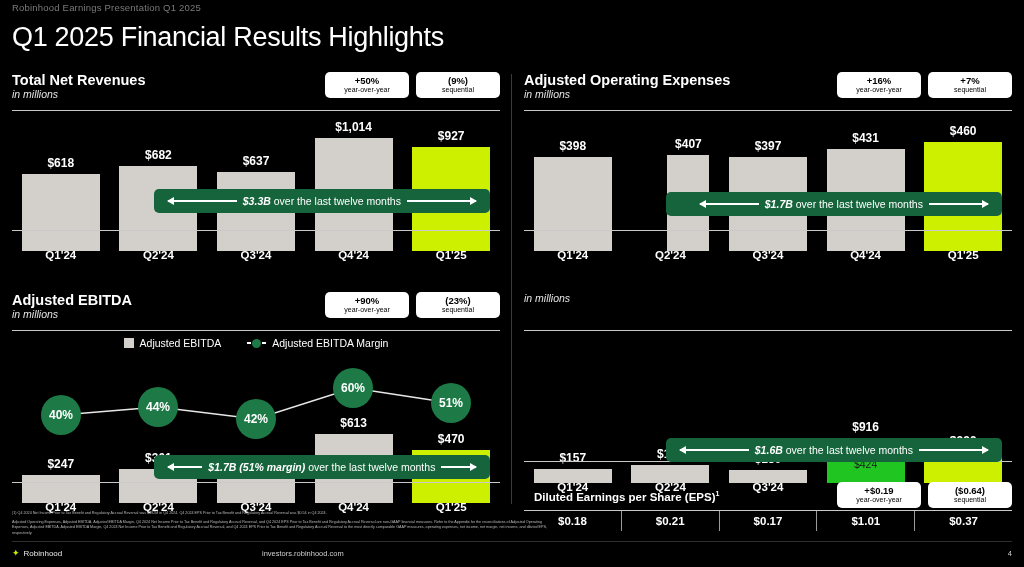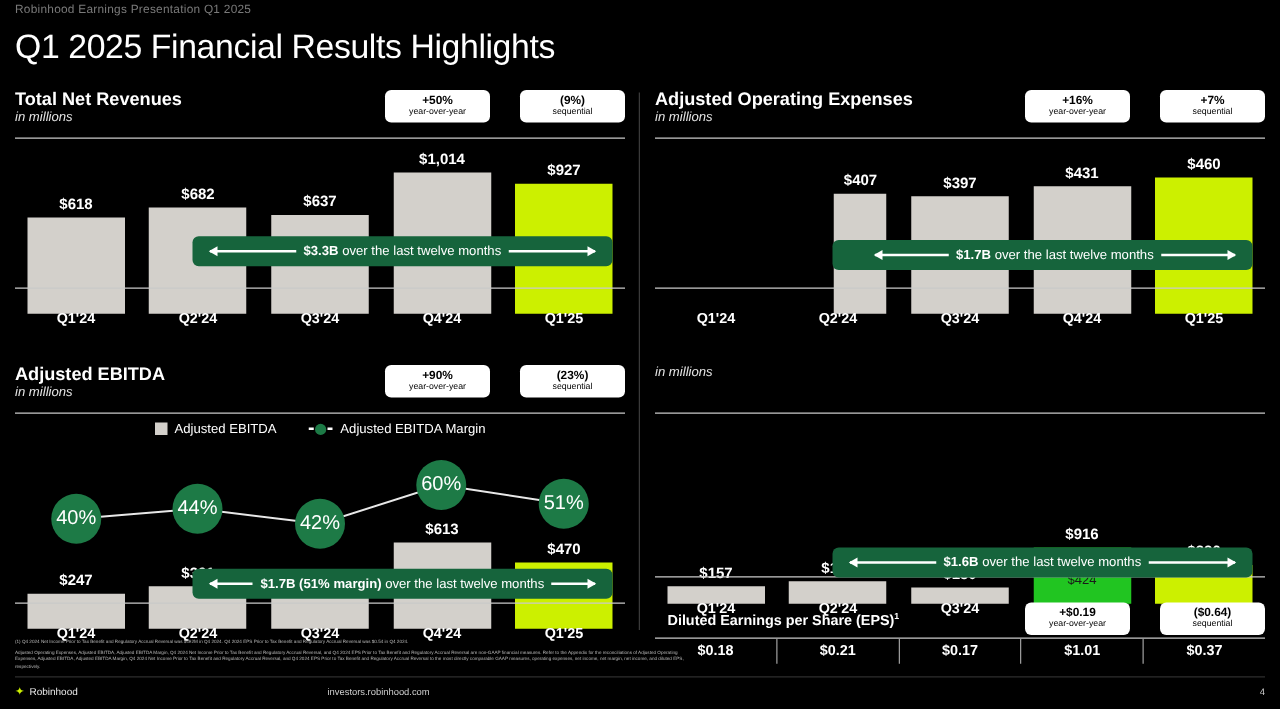--- a/index.html
+++ b/index.html
@@ -30,21 +30,21 @@
   .vdivider {
     position: absolute; left: 511px; top: 74px; width: 1px; height: 430px;
     background: #3a3a3a;
   }
 
   .sec-head { position: relative; height: 36px; }
   .sec-title { font-size: 14.5px; font-weight: 700; color: #fff; line-height: 16px; }
   .sec-title sup { font-size: 8px; vertical-align: super; font-weight: 700; }
   .sec-sub { font-size: 10.5px; font-style: italic; color: #e4e4e4; line-height: 13px; }
 
-  .pills { position: absolute; right: 0; top: 0; display: flex; gap: 24px; }
+  .pills { position: absolute; right: 0; top: 0; display: flex; gap: 7px; }
   .pill {
     background: #fff; color: #000; border-radius: 5px;
     width: 84px; height: 26px;
     display: flex; flex-direction: column; align-items: center; justify-content: center;
     line-height: 1.05;
   }
   .pill .big { font-size: 9.5px; font-weight: 700; }
   .pill .small { font-size: 7px; font-weight: 400; }
 
   .rule { height: 1px; background: #c9c9c9; width: 100%; margin-top: 2px; }
@@ -76,21 +76,21 @@
     font-size: 11.5px; font-weight: 700; color: #fff;
   }
 
   .banner {
     position: absolute;
     background: #16643c; border-radius: 5px;
     height: 24px; display: flex; align-items: center; justify-content: center;
     color: #fff; font-size: 10.5px; z-index: 6;
   }
   .banner .txt { padding: 0 6px; white-space: nowrap; }
-  .banner .txt b { font-weight: 700; }
+  .banner .txt b { font-weight: 700; font-style: italic; }
   .arrow { position: relative; height: 2px; background: #fff; }
   .arrow.left  { width: 70px; margin-left: 14px; }
   .arrow.right { width: 70px; margin-right: 14px; }
   .arrow.left::before {
     content: ""; position: absolute; left: -1px; top: -3px;
     border-top: 4px solid transparent; border-bottom: 4px solid transparent;
     border-right: 7px solid #fff;
   }
   .arrow.right::after {
     content: ""; position: absolute; right: -1px; top: -3px;
@@ -105,21 +105,21 @@
   }
   .legend .item { display: flex; align-items: center; gap: 6px; }
   .legend .swatch-sq { width: 10px; height: 10px; background: #d3d0cb; }
   .legend .swatch-ln { display: flex; align-items: center; gap: 1px; }
   .legend .swatch-ln .dash { width: 4px; height: 2px; background: #fff; }
   .legend .swatch-ln .dot { width: 9px; height: 9px; border-radius: 50%; background: #1d7a46; }
 
   .marginsvg { position: absolute; left: 0; top: 0; width: 100%; height: 100%; z-index: 4; pointer-events: none; }
   .mbubble {
     position: absolute; width: 40px; height: 40px; border-radius: 50%;
-    background: #1d7a46; color: #fff; font-size: 16px; font-weight: 400;
+    background: #1d7a46; color: #fff; font-size: 12px; font-weight: 700;
     display: flex; align-items: center; justify-content: center; z-index: 5;
   }
 
   .stack-note {
     font-size: 5.4px; font-weight: 700; text-align: center; line-height: 1.25;
     padding: 3px 2px 0; color: #fff;
   }
   .stack-note.dark { color: #1a1a1a; }
   .stack-val { font-size: 10.5px; text-align: center; margin-top: 3px; }
   .stack-val.dark { color: #1a1a1a; }
@@ -232,20 +232,24 @@
         <div class="pill">
           <span class="big">+7%</span>
           <span class="small">sequential</span>
         </div>
       </div>
     </div>
     <div class="rule"></div>
 
     <div class="chart c-tall">
       <div class="bars">
+        <div class="bargroup" style="left:2%;width:16%;">
+          <div class="bar-label">$398</div>
+          <div class="bar bar-gray" style="height:94px;"></div>
+        </div>
         <div class="bargroup" style="left:22%;width:16%;padding-left:36px;">
           <div class="bar-label">$407</div>
           <div class="bar bar-gray" style="height:96px;"></div>
         </div>
         <div class="bargroup" style="left:42%;width:16%;">
           <div class="bar-label">$397</div>
           <div class="bar bar-gray" style="height:94px;"></div>
         </div>
         <div class="bargroup" style="left:62%;width:16%;">
           <div class="bar-label">$431</div>

